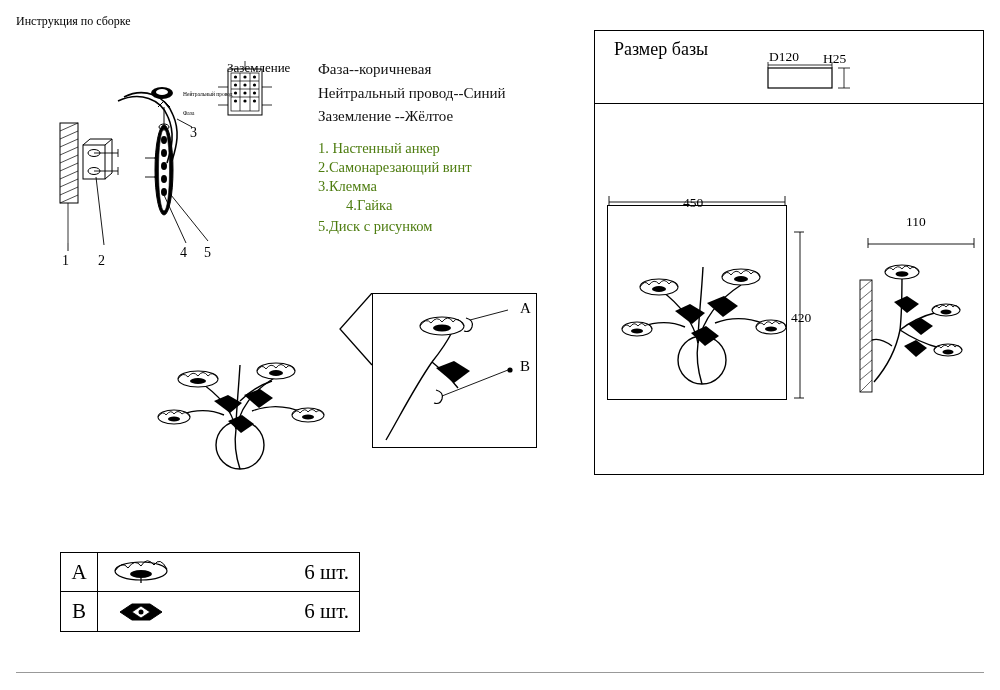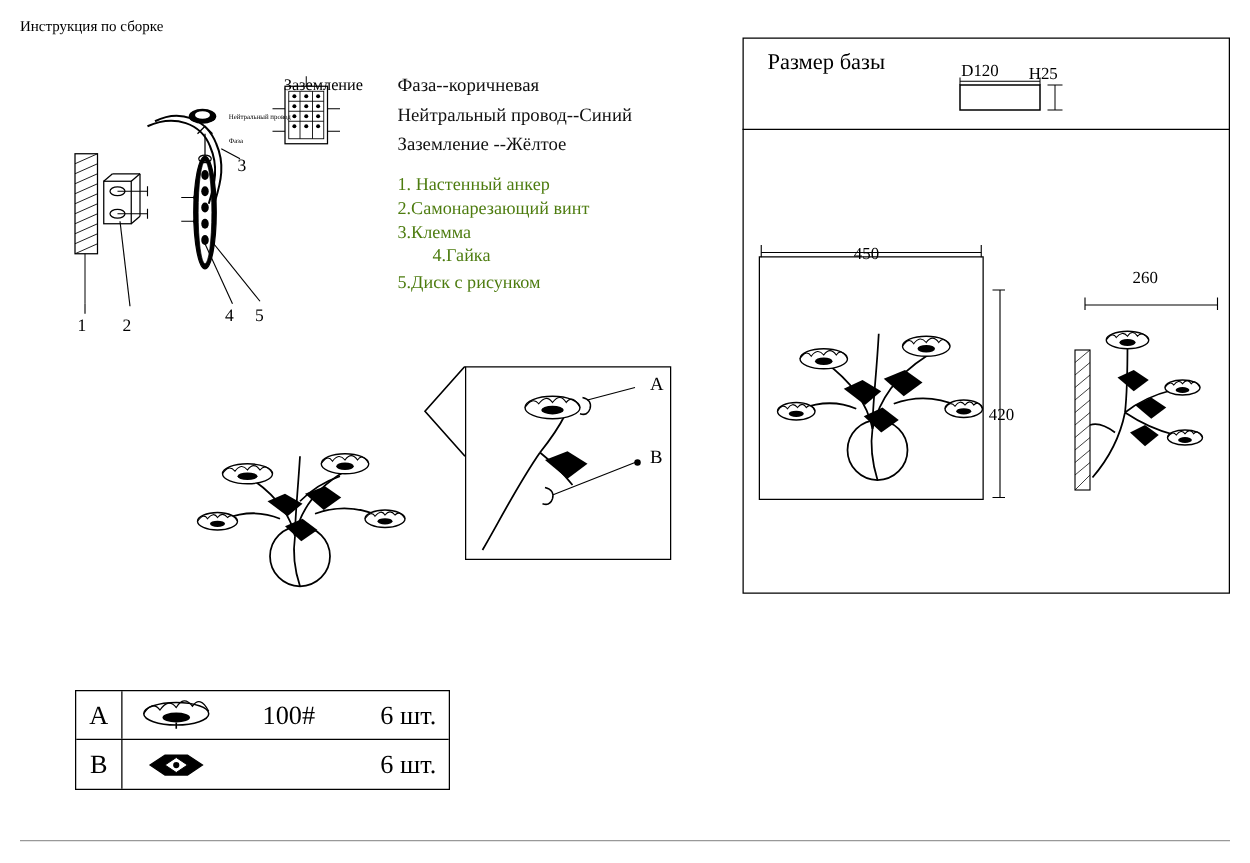--- a/index.html
+++ b/index.html
@@ -430,21 +430,21 @@
   </div>
   <div class="abs dim-label" style="left:683px; top:195px;">450</div>
 
   <div class="abs" style="left:786px; top:230px; width:18px; height:170px;">
     <svg width="18" height="170" viewBox="0 0 18 170">
       <line x1="14" y1="2" x2="14" y2="168" stroke="#000" stroke-width="0.9"></line>
       <line x1="8" y1="2" x2="18" y2="2" stroke="#000" stroke-width="0.9"></line>
       <line x1="8" y1="168" x2="18" y2="168" stroke="#000" stroke-width="0.9"></line>
     </svg>
   </div>
-  <div class="abs dim-label" style="left:791px; top:324px;">420</div>
+  <div class="abs dim-label" style="left:791px; top:310px;">420</div>
 
   <div class="abs" style="left:858px; top:250px; width:120px; height:150px;">
     <svg width="120" height="150" viewBox="0 0 120 150">
 
       <g>
         <rect x="2" y="30" width="12" height="112" fill="none" stroke="#000" stroke-width="0.9"></rect>
         <g stroke="#000" stroke-width="0.6">
           <line x1="2" y1="40" x2="14" y2="30"></line>
             <line x1="2" y1="50" x2="14" y2="40"></line>
           <line x1="2" y1="60" x2="14" y2="50"></line>
@@ -490,36 +490,35 @@
     </svg>
   </div>
 
   <div class="abs" style="left:866px; top:230px; width:110px; height:18px;">
     <svg width="110" height="18" viewBox="0 0 110 18">
       <line x1="2" y1="14" x2="108" y2="14" stroke="#000" stroke-width="0.9"></line>
       <line x1="2" y1="8" x2="2" y2="18" stroke="#000" stroke-width="0.9"></line>
       <line x1="108" y1="8" x2="108" y2="18" stroke="#000" stroke-width="0.9"></line>
     </svg>
   </div>
-  <div class="abs dim-label" style="left:906px; top:214px;">260</div>
+  <div class="abs dim-label" style="left:906px; top:214px;">110</div>
 
 
   <div class="abs" id="bulb-table">
     <div class="row first">
       <div class="cell-letter">A</div>
       <div class="vline"></div>
       <div class="cell-icon">
         <svg width="58" height="26" viewBox="0 0 58 26">
           <ellipse cx="29" cy="12" rx="26" ry="9" fill="#fff" stroke="#000" stroke-width="1.2"></ellipse>
           <path d="M3 12 q7 -11 13 -3 q7 -10 13 -2 q6 -10 13 -1 q6 -9 13 4" fill="none" stroke="#000" stroke-width="1"></path>
           <ellipse cx="29" cy="15" rx="11" ry="4" fill="#000"></ellipse>
           <line x1="29" y1="19" x2="29" y2="24" stroke="#000" stroke-width="1.3"></line>
         </svg>
       </div>
-      <div class="cell-watt">100#</div>
       <div class="cell-qty">6 шт.</div>
     </div>
     <div class="row">
       <div class="cell-letter">B</div>
       <div class="vline"></div>
       <div class="cell-icon">
         <svg width="58" height="26" viewBox="0 0 58 26">
           <path d="M8 13 L20 5 L38 5 L50 13 L38 21 L20 21 Z" fill="#000" stroke="#000" stroke-width="1"></path>
           <path d="M20 13 L29 7 L38 13 L29 19 Z" fill="#fff" stroke="#000" stroke-width="0.8"></path>
           <circle cx="29" cy="13" r="2.5" fill="#000"></circle>

